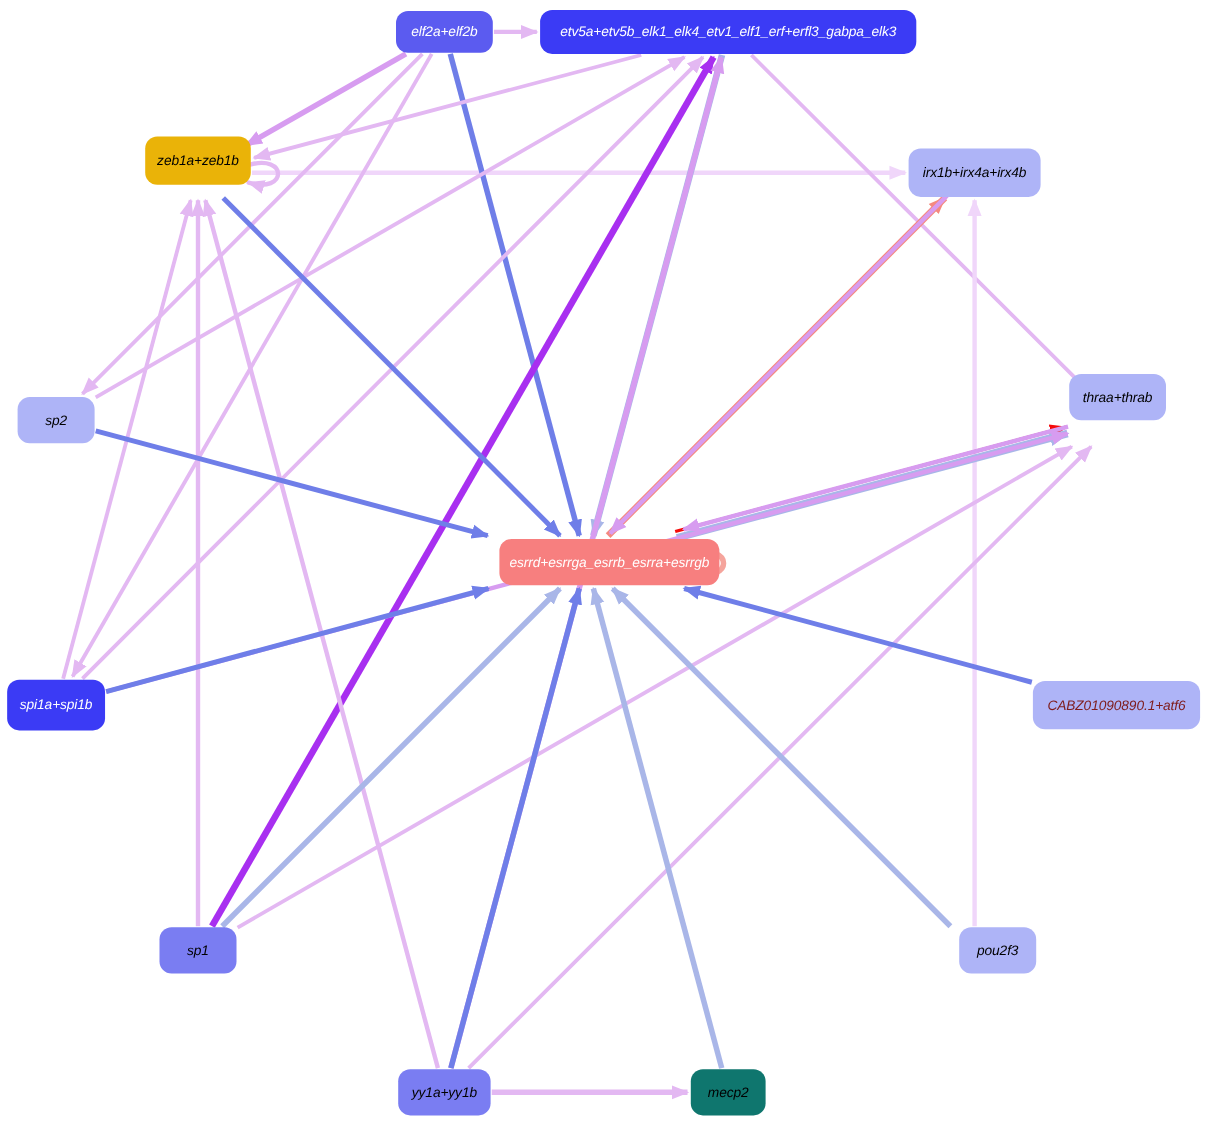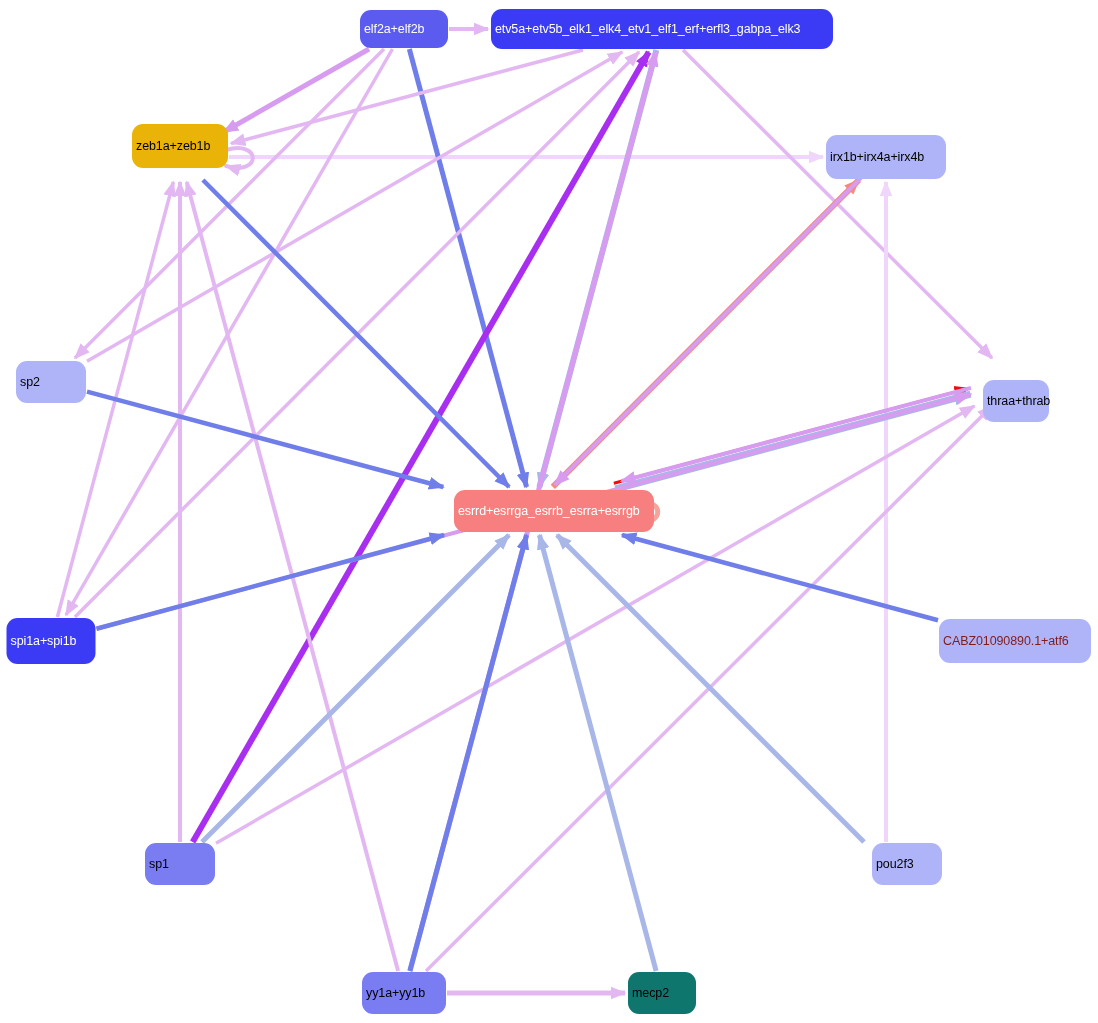--- a/index.html
+++ b/index.html
@@ -24,28 +24,29 @@
     top: 0;
     width: 1098px;
     height: 1023px;
   }
   .node {
     position: absolute;
     box-sizing: border-box;
     border-radius: 11px;
     display: flex;
     align-items: center;
-    justify-content: flex-start;
+    justify-content: center;
     text-align: center;
     white-space: nowrap;
     font-size: 12.5px;
     letter-spacing: -0.1px;
     line-height: 1;
     user-select: none;
     transform: translate(-50%, -50%);
+    font-style: italic;
   }
   .node-label {
     display: block;
     padding: 0 4px;
   }
 </style>
 </head>
 <body>
 
 <div id="graph-canvas">
@@ -215,21 +216,21 @@
       </div>
       <div class="node" style="left: 180px; top: 146px; width: 96px; height: 44px; background: #eab308; color: rgb(0, 0, 0);">
         <span class="node-label">zeb1a+zeb1b</span>
       </div>
       <div class="node" style="left: 886px; top: 157px; width: 120px; height: 44px; background: rgb(174, 180, 247); color: rgb(0, 0, 0);">
         <span class="node-label">irx1b+irx4a+irx4b</span>
       </div>
       <div class="node" style="left: 51px; top: 382px; width: 70px; height: 42px; background: rgb(174, 180, 247); color: rgb(0, 0, 0);">
         <span class="node-label">sp2</span>
       </div>
-      <div class="node" style="left: 1016px; top: 401px; width: 66px; height: 42px; background: rgb(174, 180, 247); color: rgb(0, 0, 0);">
+      <div class="node" style="left: 1016px; top: 361px; width: 88px; height: 42px; background: rgb(174, 180, 247); color: rgb(0, 0, 0);">
         <span class="node-label">thraa+thrab</span>
       </div>
       <div class="node" style="left: 533px; top: 511px; width: 200px; height: 42px; background: rgb(247, 127, 127); color: rgb(255, 255, 255); margin-left: 21px;">
         <span class="node-label">esrrd+esrrga_esrrb_esrra+esrrgb</span>
       </div>
       <div class="node" style="left: 51px; top: 641px; width: 89px; height: 46px; background: rgb(59, 59, 245); color: rgb(255, 255, 255);">
         <span class="node-label">spi1a+spi1b</span>
       </div>
       <div class="node" style="left: 1015px; top: 641px; width: 152px; height: 44px; background: rgb(174, 180, 247); color: #7f1d1d;">
         <span class="node-label">CABZ01090890.1+atf6</span>

